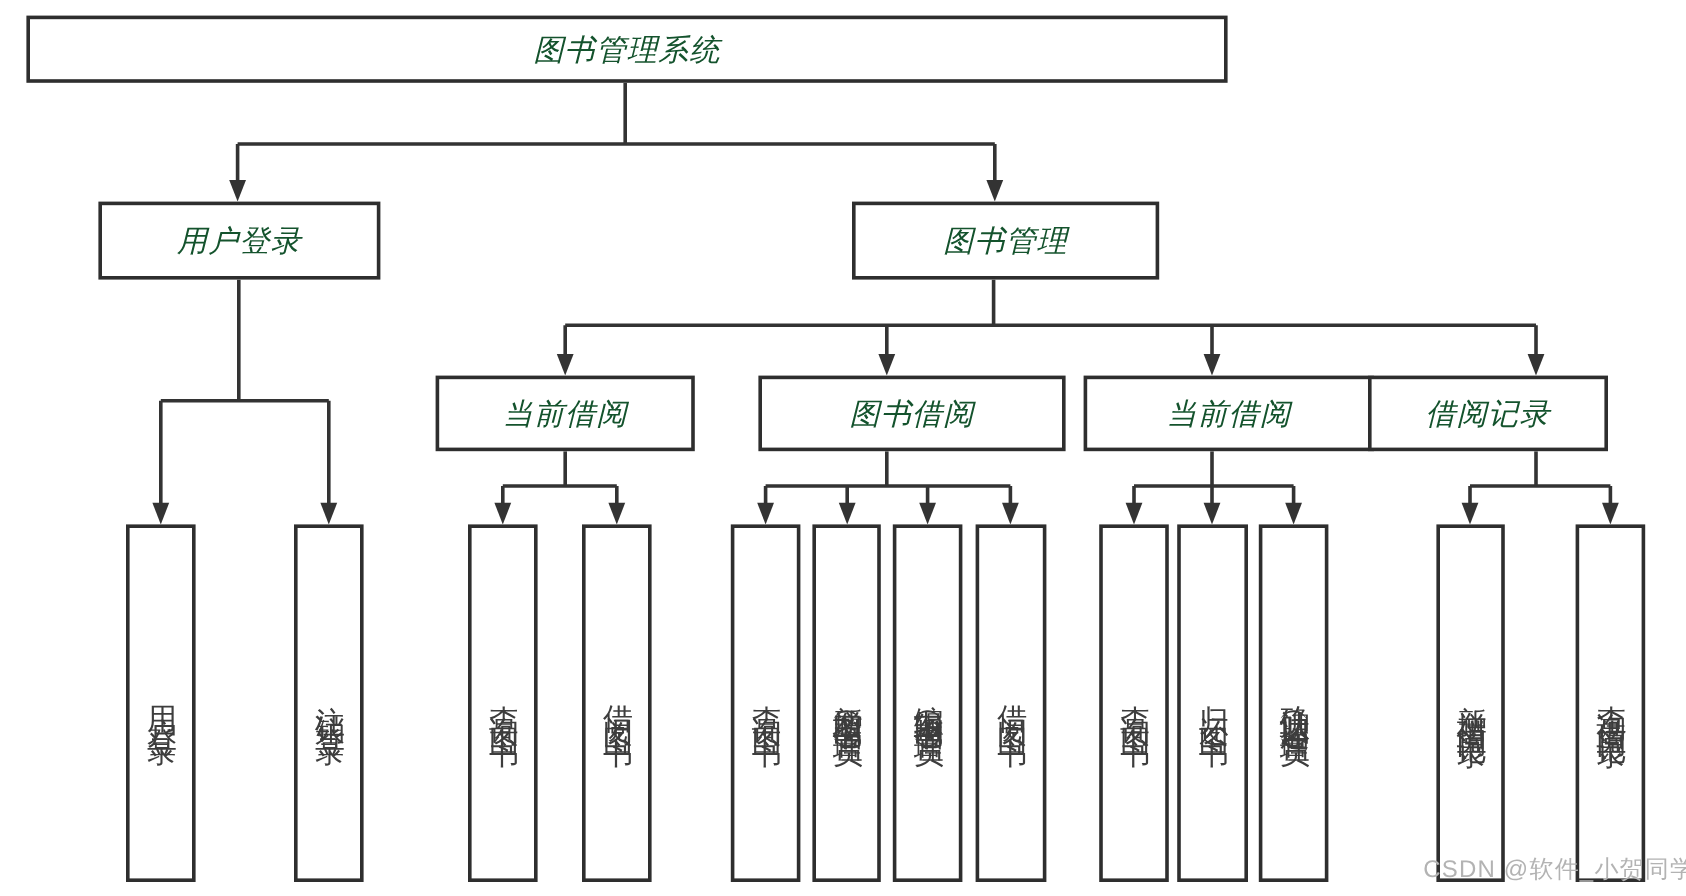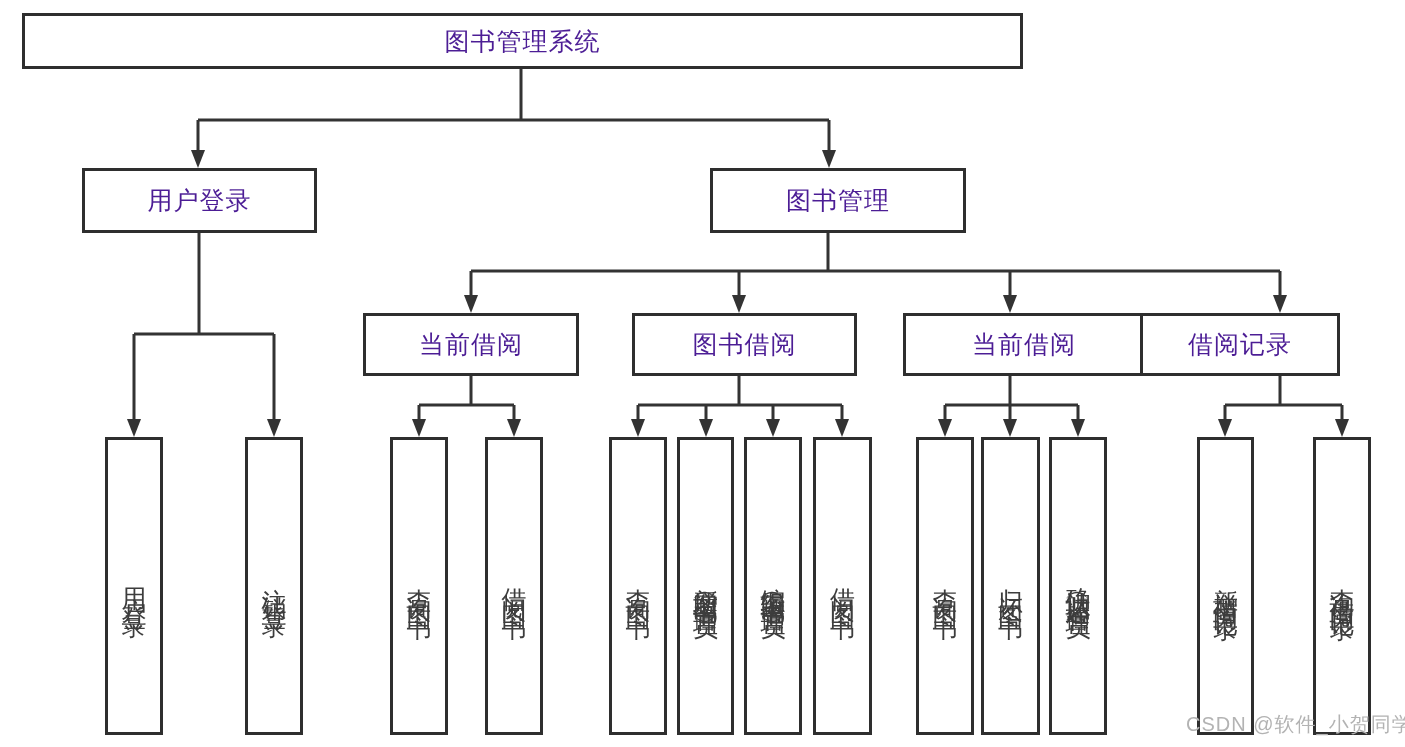--- a/index.html
+++ b/index.html
@@ -5,21 +5,21 @@
   html,body{margin:0;padding:0;background:#fff;}
   #stage{
     position:relative;width:1405px;height:747px;background:#ffffff;overflow:hidden;
     font-family:"Liberation Sans","DejaVu Sans",sans-serif;
   }
   .hbox{
     position:absolute;background:#fff;border:3px solid #2e2e2e;
     display:flex;align-items:center;justify-content:center;
     box-sizing:border-box;z-index:2;
   }
-  .hbox span{font-size:25px;color:#4c1d95;letter-spacing:1px;white-space:nowrap;}
+  .hbox span{font-size:25px;color:#14532d;letter-spacing:1px;white-space:nowrap;font-style:italic;}
   .vbox{
     position:absolute;top:437px;height:298px;background:#fff;border:3px solid #2e2e2e;
     display:flex;align-items:center;justify-content:center;
     box-sizing:border-box;z-index:2;
   }
   .vbox span{
     writing-mode:vertical-rl;font-size:25px;color:#3d3d3d;white-space:nowrap;line-height:1;
   }
   .ls8 span{letter-spacing:9px;}
   .ls6 span{letter-spacing:6px;}
@@ -75,21 +75,21 @@
   <div class="hbox" style="left:82px;top:168px;width:235px;height:65px">
     <span>用户登录</span>
   </div>
   <div class="hbox" style="left:710px;top:168px;width:256px;height:65px">
     <span>图书管理</span>
   </div>
 
   <div class="hbox" style="left:363px;top:313px;width:216px;height:63px">
     <span>当前借阅</span>
   </div>
-  <div class="hbox" style="left:632px;top:313px;width:225px;height:63px">
+  <div class="hbox" style="left:632px;top:313px;width:256px;height:63px">
     <span>图书借阅</span>
   </div>
   <div class="hbox" style="left:903px;top:313px;width:242px;height:63px">
     <span>当前借阅</span>
   </div>
   <div class="hbox" style="left:1140px;top:313px;width:200px;height:63px">
     <span>借阅记录</span>
   </div>
 
   <div class="vbox ls8" style="left:105px;width:58px">

